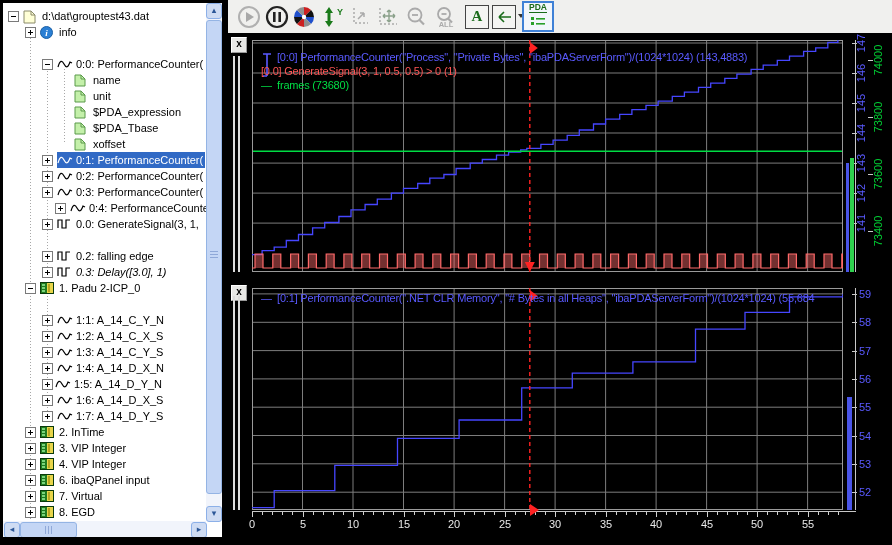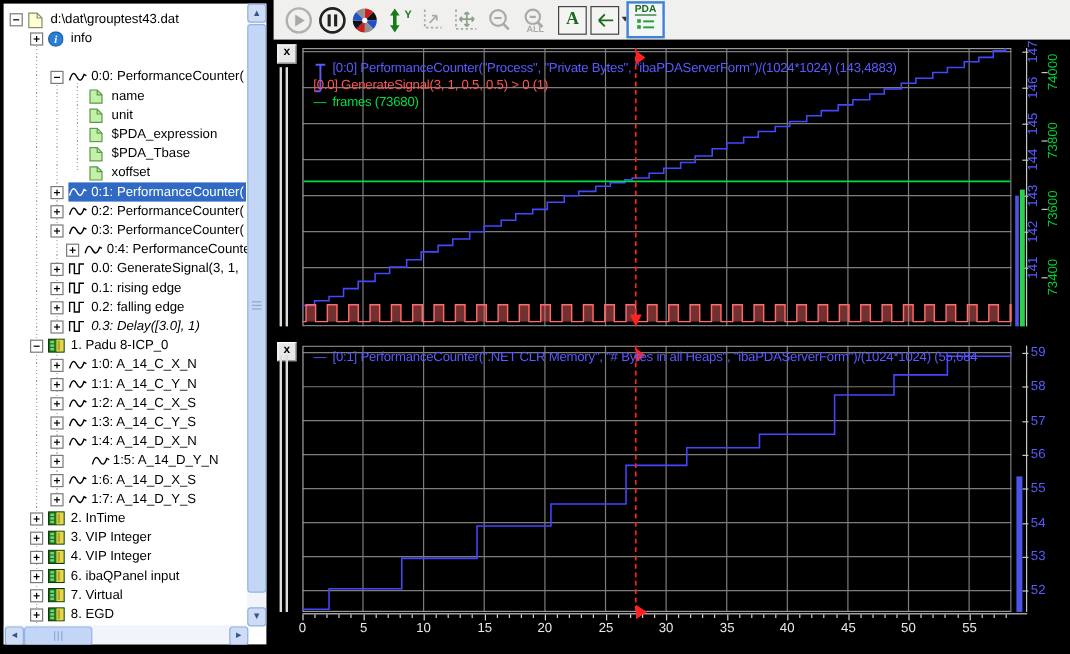--- a/index.html
+++ b/index.html
@@ -179,32 +179,20 @@
           <i class="h"></i>
           <i class="v"></i>
         </div>
         <div style="position: absolute; left: 54px; top: 0px; height: 16px; background: transparent; color: rgb(0, 0, 0); display: flex; align-items: center;">
           <span style="display: inline-block; width: 17px; height: 13px;"><svg width="14" height="12" viewBox="0 0 14 12">
               <path d="M1,10 V2 H5 V10 H9 V2 H13" fill="none" stroke="currentColor" stroke-width="1.2"></path>
             </svg></span>
           <span style="padding: 0px 2px;">0.0: GenerateSignal(3, 1,</span>
         </div>
       </div>
-      <div class="trow" style="left: 0px; top: 229px; width: 204px;">
-        <div class="expander" style="left: 39px;">
-          <i class="h"></i>
-          <i class="v"></i>
-        </div>
-        <div style="position: absolute; left: 54px; top: 0px; height: 16px; background: transparent; color: rgb(0, 0, 0); display: flex; align-items: center;">
-          <span style="display: inline-block; width: 17px; height: 13px;"><svg width="14" height="12" viewBox="0 0 14 12">
-              <path d="M1,10 V2 H5 V10 H9 V2 H13" fill="none" stroke="currentColor" stroke-width="1.2"></path>
-            </svg></span>
-          <span style="padding: 0px 2px;">0.1: rising edge</span>
-        </div>
-      </div>
       <div class="trow" style="left: 0px; top: 245px; width: 204px;">
         <div class="expander" style="left: 39px;">
           <i class="h"></i>
           <i class="v"></i>
         </div>
         <div style="position: absolute; left: 54px; top: 0px; height: 16px; background: transparent; color: rgb(0, 0, 0); display: flex; align-items: center;">
           <span style="display: inline-block; width: 17px; height: 13px;"><svg width="14" height="12" viewBox="0 0 14 12">
               <path d="M1,10 V2 H5 V10 H9 V2 H13" fill="none" stroke="currentColor" stroke-width="1.2"></path>
             </svg></span>
           <span style="padding: 0px 2px;">0.2: falling edge</span>
@@ -228,33 +216,21 @@
         </div>
         <div style="position: absolute; left: 37px; top: 0px; height: 16px; background: transparent; color: rgb(0, 0, 0); display: flex; align-items: center;">
           <span style="display: inline-block; width: 17px; height: 13px;"><svg width="14" height="12" viewBox="0 0 14 12">
               <rect x="0.5" y="0.5" width="13" height="11" fill="#1f7a1f" stroke="#0a3a0a"></rect>
               <rect x="7" y="1" width="6" height="10" fill="#e8d54a"></rect>
               <rect x="2" y="2" width="3" height="2" fill="#7ad47a"></rect>
               <rect x="2" y="5" width="3" height="2" fill="#7ad47a"></rect>
               <rect x="2" y="8" width="3" height="2" fill="#7ad47a"></rect>
               <rect x="8" y="2" width="2" height="8" fill="#b8a520"></rect>
             </svg></span>
-          <span style="padding: 0px 2px;">1. Padu 8-ICP_0</span>
-        </div>
-      </div>
-      <div class="trow" style="left: 0px; top: 293px; width: 204px;">
-        <div class="expander" style="left: 39px;">
-          <i class="h"></i>
-          <i class="v"></i>
-        </div>
-        <div style="position: absolute; left: 54px; top: 0px; height: 16px; background: transparent; color: rgb(0, 0, 0); display: flex; align-items: center;">
-          <span style="display: inline-block; width: 17px; height: 13px;"><svg width="16" height="12" viewBox="0 0 16 12">
-              <path d="M1,9 C3,2 5,2 7,6 C9,10 11,10 13,4 L15,5" fill="none" stroke="currentColor" stroke-width="1.2"></path>
-            </svg></span>
-          <span style="padding: 0px 2px;">1:0: A_14_C_X_N</span>
+          <span style="padding: 0px 2px;">1. Padu 2-ICP_0</span>
         </div>
       </div>
       <div class="trow" style="left: 0px; top: 309px; width: 204px;">
         <div class="expander" style="left: 39px;">
           <i class="h"></i>
           <i class="v"></i>
         </div>
         <div style="position: absolute; left: 54px; top: 0px; height: 16px; background: transparent; color: rgb(0, 0, 0); display: flex; align-items: center;">
           <span style="display: inline-block; width: 17px; height: 13px;"><svg width="16" height="12" viewBox="0 0 16 12">
               <path d="M1,9 C3,2 5,2 7,6 C9,10 11,10 13,4 L15,5" fill="none" stroke="currentColor" stroke-width="1.2"></path>
@@ -296,21 +272,21 @@
               <path d="M1,9 C3,2 5,2 7,6 C9,10 11,10 13,4 L15,5" fill="none" stroke="currentColor" stroke-width="1.2"></path>
             </svg></span>
           <span style="padding: 0px 2px;">1:4: A_14_D_X_N</span>
         </div>
       </div>
       <div class="trow" style="left: 0px; top: 373px; width: 204px;">
         <div class="expander" style="left: 39px;">
           <i class="h"></i>
           <i class="v"></i>
         </div>
-        <div style="position: absolute; left: 72px; top: 0px; height: 16px; background: transparent; color: rgb(0, 0, 0); display: flex; align-items: center; text-align: right;">
+        <div style="position: absolute; left: 52px; top: 0px; height: 16px; background: transparent; color: rgb(0, 0, 0); display: flex; align-items: center;">
           <span style="display: inline-block; width: 17px; height: 13px;"><svg width="16" height="12" viewBox="0 0 16 12">
               <path d="M1,9 C3,2 5,2 7,6 C9,10 11,10 13,4 L15,5" fill="none" stroke="currentColor" stroke-width="1.2"></path>
             </svg></span>
           <span style="padding: 0px 2px;">1:5: A_14_D_Y_N</span>
         </div>
       </div>
       <div class="trow" style="left: 0px; top: 389px; width: 204px;">
         <div class="expander" style="left: 39px;">
           <i class="h"></i>
           <i class="v"></i>

